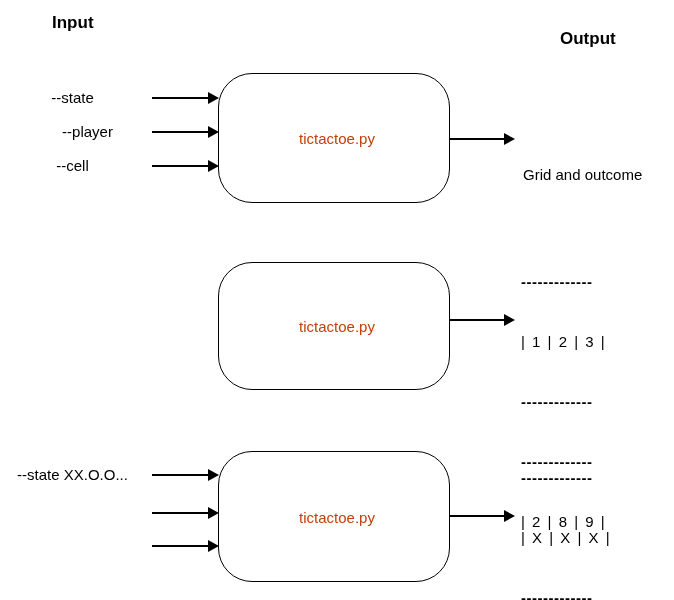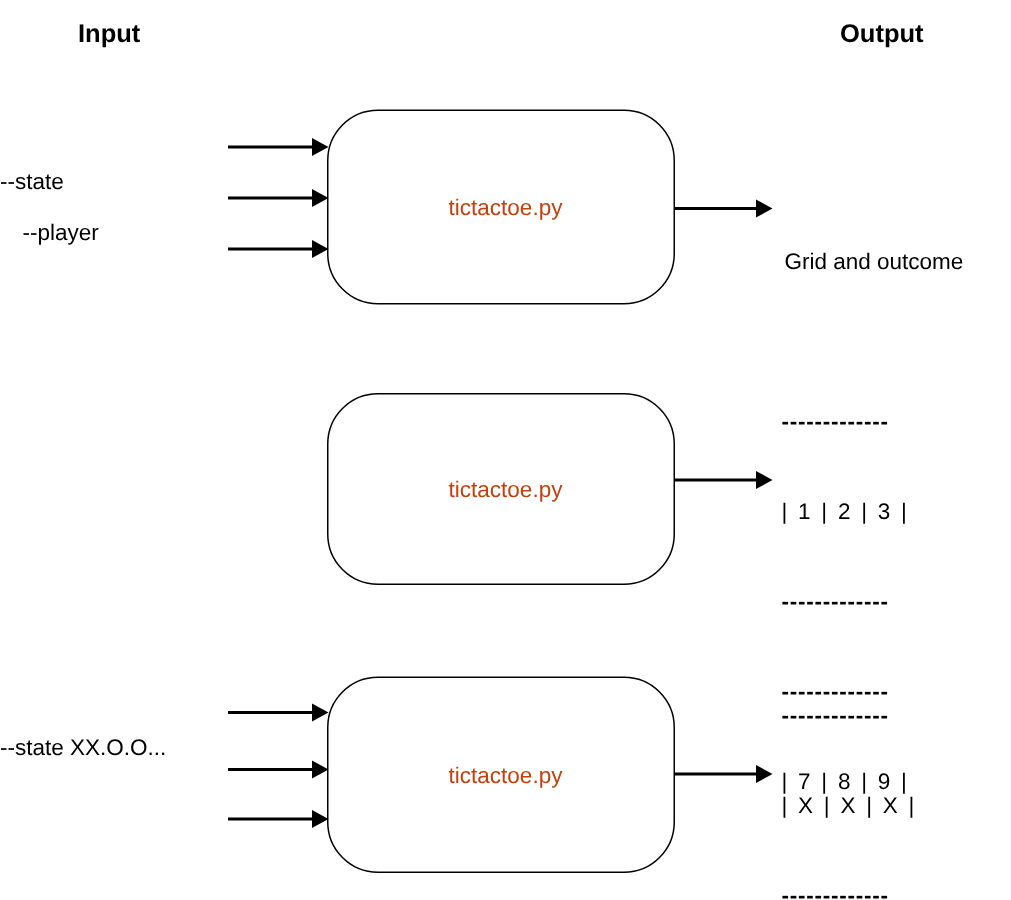--- a/index.html
+++ b/index.html
@@ -24,21 +24,21 @@
   }
   .hdr {
     position: absolute;
     font-size: 17px;
     font-weight: bold;
     color: #000;
     white-space: nowrap;
     line-height: 20px;
   }
   #hdr-input  { left: 52px;  top: 13px; }
-  #hdr-output { left: 560px; top: 13px; text-align: right; }
+  #hdr-output { left: 560px; top: 29px; text-align: right; }
 
   
   .proc-box {
     position: absolute;
     left: 218px;
     width: 232px;
     border: 1.6px solid #000000;
     border-radius: 34px;
     background: #ffffff;
     box-sizing: border-box;
@@ -52,23 +52,22 @@
     color: #c2410c;
     white-space: nowrap;
   }
 
   
   .in-label {
     position: absolute;
     font-size: 15px;
     color: #000;
     white-space: nowrap;
-    text-align: left;
+    text-align: center;
     line-height: 16px;
-    margin-top: 24px;
   }
 
   
   .arrow {
     position: absolute;
     height: 2px;
     background: #000000;
   }
   .arrow::after {
     content: "";
@@ -123,36 +122,37 @@
 
   <div class="proc-box" style="top:73px; height:130px;"></div>
   <div class="proc-label" style="top:130px;">tictactoe.py</div>
 
   <div class="in-label" style="left:0px; top:90px; width:145px;">--state</div>
   <div class="arrow" style="left:152px; top:97px; width:57px;"></div>
 
   <div class="in-label" style="left:15px; top:124px; width:145px;">--player</div>
   <div class="arrow" style="left:152px; top:131px; width:57px;"></div>
 
+  <div class="in-label" style="left:0px; top:158px; width:145px;">--cell</div>
   <div class="arrow" style="left:152px; top:165px; width:57px;"></div>
 
   <div class="arrow" style="left:450px; top:138px; width:55px;"></div>
   <div class="out-text" style="left:523px; top:130px;margin-top:36px;">Grid and outcome</div>
 
   <div class="proc-box" style="top:262px; height:128px;"></div>
   <div class="proc-label" style="top:318px;">tictactoe.py</div>
 
   <div class="arrow" style="left:450px; top:319px; width:55px;"></div>
 
   <div class="grid-out" style="left:521px; top:232px;">
     <span class="sep">-------------</span>
     <span class="row">| 1 | 2 | 3 |</span>
     <span class="sep">-------------</span>
     <span class="sep">-------------</span>
-    <span class="row">| 7 | 8 | 9 |</span>
+    <span class="row">| 2 | 8 | 9 |</span>
     
     
   </div>
 
   <div class="proc-box" style="top:451px; height:131px;"></div>
   <div class="proc-label" style="top:509px;">tictactoe.py</div>
 
   <div class="in-label" style="left:0px; top:467px; width:145px;">--state XX.O.O...</div>
   <div class="arrow" style="left:152px; top:474px; width:57px;"></div>
 

